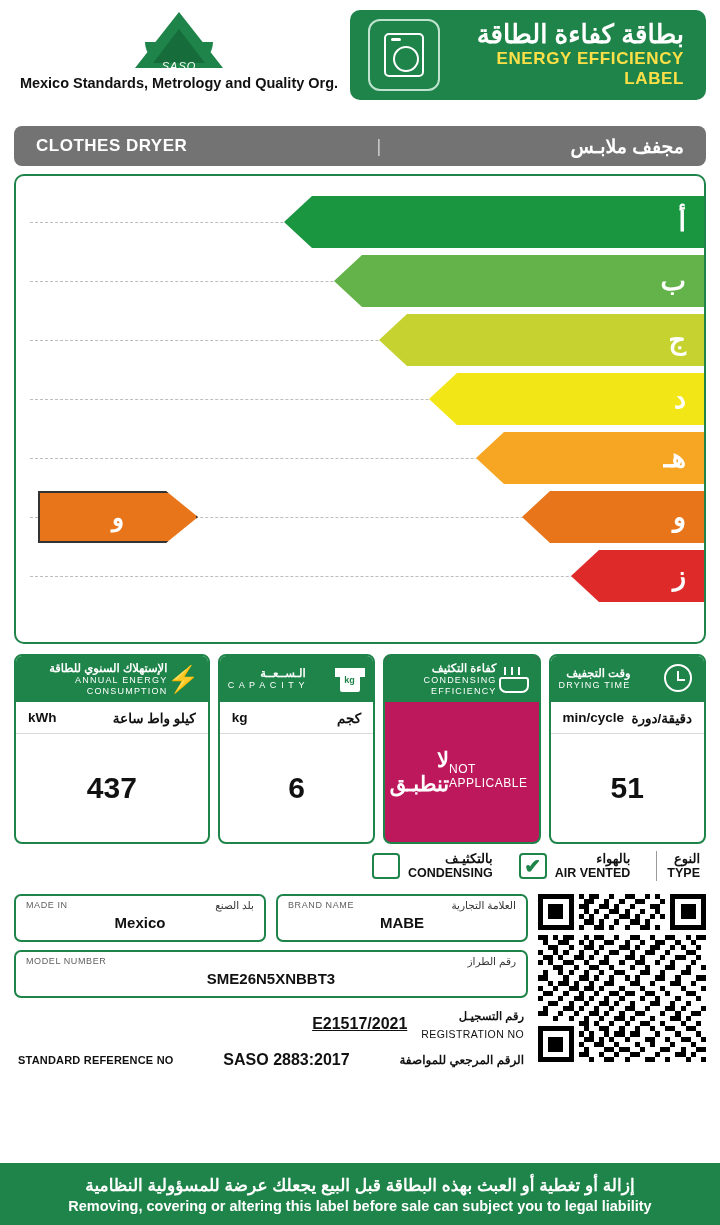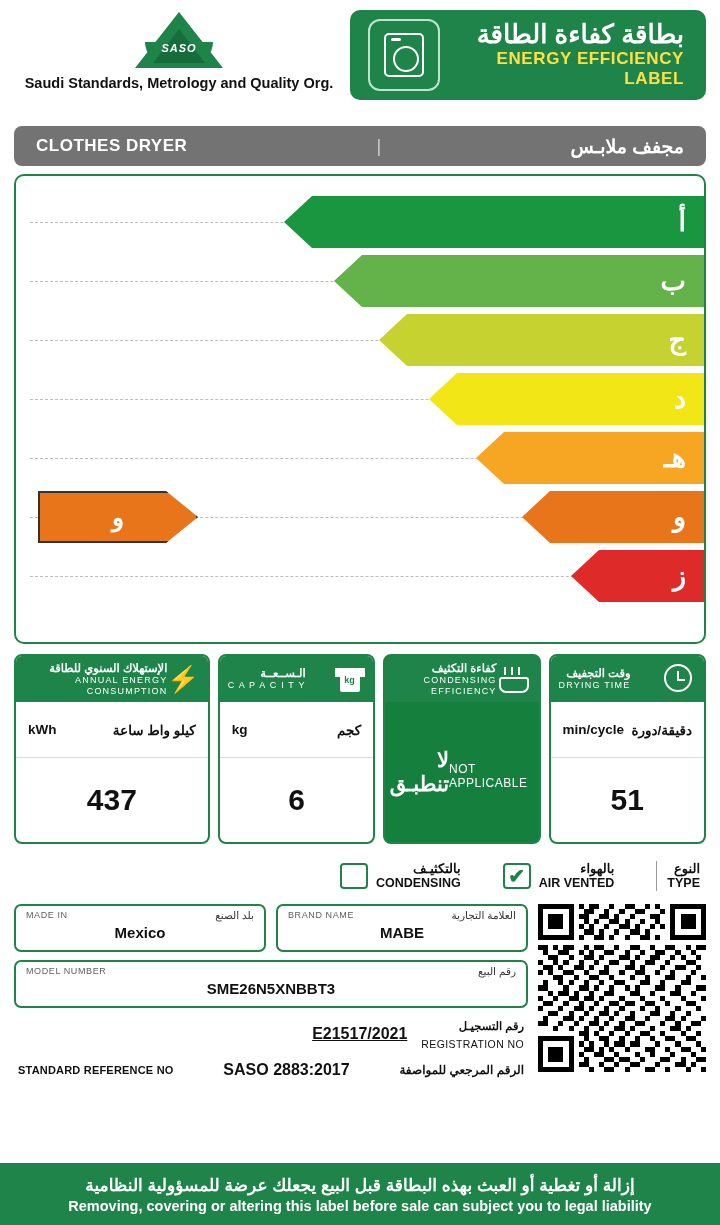--- a/index.html
+++ b/index.html
@@ -26,22 +26,22 @@
   .saso-logo .tri-inner {
     position:absolute; left:18px; top:17px; width:0; height:0;
     border-left:26px solid transparent; border-right:26px solid transparent;
     border-bottom:34px solid #166c3b;
   }
   .saso-logo .swoosh {
     position:absolute; left:10px; top:30px; width:68px; height:22px;
     border-radius:0 0 40px 40px; background:#1e8449;
   }
   .saso-logo .word {
-    position:absolute; left:0; top:30px; width:88px; text-align:center;
-    color:#fff; font-size:11px; font-weight:bold; letter-spacing:1px; font-style:italic;
+    position:absolute; left:0; top:48px; width:88px; text-align:center;
+    color:#fff; font-size:11px; font-weight:normal; letter-spacing:1px; font-style:italic;
   }
   .saso-ar { font-size:14.5px; font-weight:bold; color:#111; margin-top:4px; direction:rtl; }
   .saso-en { font-size:14.5px; font-weight:bold; color:#111; margin-top:1px; }
 
   .energy-banner {
     flex:1; height:90px; background:#1e8449; border-radius:10px;
     display:flex; align-items:center; justify-content:space-between;
     padding: 0 10px 0 18px; margin-left:6px; margin-top:2px;
   }
   .energy-texts { flex:1; text-align:right; padding-right:12px; }
@@ -82,45 +82,45 @@
   }
 
   
   .cards { margin-top:10px; display:flex; gap:8px; height:190px; }
   .card { flex:1; border:2px solid #1e8449; border-radius:8px; overflow:hidden; display:flex; flex-direction:column; background:#fff; }
   .card.wide { flex:1.25; }
   .card-head { background:#1e8449; color:#fff; height:46px; display:flex; align-items:center; justify-content:space-between; padding:0 8px; }
   .card-head .labels { text-align:right; direction:rtl; line-height:1.15; }
   .ch-ar { font-size:11.5px; font-weight:bold; }
   .ch-en { font-size:9px; letter-spacing:1.2px; }
-  .card-units { height:56px; display:flex; align-items:center; justify-content:space-between; padding:0 12px; border-bottom:1px solid #dcdcdc; }
+  .card-units { height:32px; display:flex; align-items:center; justify-content:space-between; padding:0 12px; border-bottom:1px solid #dcdcdc; }
   .cu-en { font-size:13.5px; font-weight:bold; color:#111; }
   .cu-ar { font-size:13.5px; font-weight:bold; color:#111; direction:rtl; }
   .card-val { flex:1; display:flex; align-items:center; justify-content:center; font-size:30px; font-weight:bold; color:#111; }
-  .card.na { background:#15803d; border-color:#1e8449;justify-content:space-between; }
+  .card.na { background:#be185d; border-color:#1e8449;justify-content:space-between; }
   .card.na .na-body { flex:1; display:flex; flex-direction:row; align-items:center; justify-content:center; }
   .na-ar { font-size:21px; font-weight:bold; color:#fff; direction:rtl; letter-spacing:2px; }
   .na-en { font-size:12px; color:#fff; margin-top:8px; letter-spacing:.5px; }
 
   
   .ico { width:34px; height:32px; position:relative; }
   .ico-clock { border:2.5px solid #fff; border-radius:50%; width:28px; height:28px; margin:2px; }
   .ico-clock::after { content:""; position:absolute; left:15px; top:7px; width:2px; height:9px; background:#fff; }
   .ico-clock::before { content:""; position:absolute; left:15px; top:15px; width:8px; height:2px; background:#fff; }
   .ico-cond { width:34px; height:28px; }
   .ico-cond .basin { position:absolute; left:2px; top:12px; width:30px; height:16px; border:2.5px solid #fff; border-radius:3px 3px 7px 7px; }
   .ico-cond .d { position:absolute; top:2px; width:2.5px; height:8px; background:#fff; }
   .ico-shirt { width:30px; height:30px; position:relative; }
   .ico-shirt .body { position:absolute; left:5px; top:4px; width:20px; height:24px; background:#fff; border-radius:2px; }
   .ico-shirt .sl { position:absolute; top:4px; width:7px; height:9px; background:#fff; }
   .ico-shirt .kg { position:absolute; left:9px; top:11px; font-size:9px; color:#1e8449; font-weight:bold; }
   .ico-bolt { font-size:26px; color:#fff; line-height:1; }
 
   
-  .type-row { margin-top:10px; height:44px; display:flex; align-items:center; justify-content:flex-end; gap:42px; padding-right:6px; }
+  .type-row { height:44px; display:flex; align-items:center; justify-content:flex-end; gap:26px; padding-right:6px; }
   .type-item { display:flex; align-items:center; gap:8px; }
   .cbox { width:28px; height:26px; border:2px solid #1e8449; border-radius:4px; display:flex; align-items:center; justify-content:center; }
   .cbox .tick { color:#1e8449; font-size:20px; font-weight:bold; line-height:1; }
   .type-labels { text-align:right; direction:rtl; line-height:1.2; }
   .tl-ar { font-size:13px; font-weight:bold; color:#111; }
   .tl-en { font-size:12.5px; font-weight:bold; color:#111; }
   .type-head { display:flex; align-items:center; gap:10px; }
   .vbar { width:1px; height:30px; background:#9a9a9a; }
 
   
@@ -157,21 +157,21 @@
 <div class="page">
 
   <div class="header">
     <div class="saso-block">
       <div class="saso-logo">
         <div class="tri-outer"></div>
         <div class="swoosh"></div>
         <div class="tri-inner"></div>
         <div class="word">SASO</div>
       </div>
-      <div class="saso-en">Saudi Standards, Metrology and Quality Org.</div>
+      <div class="saso-en">Mexico Standards, Metrology and Quality Org.</div>
     </div>
     <div class="energy-banner">
       <div class="energy-icon-box">
         <div class="dryer-ico"></div>
       </div>
       <div class="energy-texts">
         <div class="energy-ar">بطاقة كفاءة الطاقة</div>
         <div class="energy-en">ENERGY EFFICIENCY LABEL</div>
       </div>
     </div>
@@ -328,21 +328,21 @@
           <span class="val">Mexico</span>
         </div>
         <div class="field">
           <span class="cap-en">BRAND  NAME</span>
           <span class="cap-ar">العلامة التجارية</span>
           <span class="val">MABE</span>
         </div>
       </div>
       <div class="field">
         <span class="cap-en">MODEL NUMBER</span>
-        <span class="cap-ar">رقم البيع</span>
+        <span class="cap-ar">رقم الطراز</span>
         <span class="val">SME26N5XNBBT3</span>
       </div>
       <div class="reg-line">
         <span class="reg-val">E21517/2021</span>
         <span class="reg-caps">
           <span class="rc-ar">رقم التسجيـل</span><br>
           <span class="rc-en">REGISTRATION NO</span>
         </span>
       </div>
       <div class="std-line">

